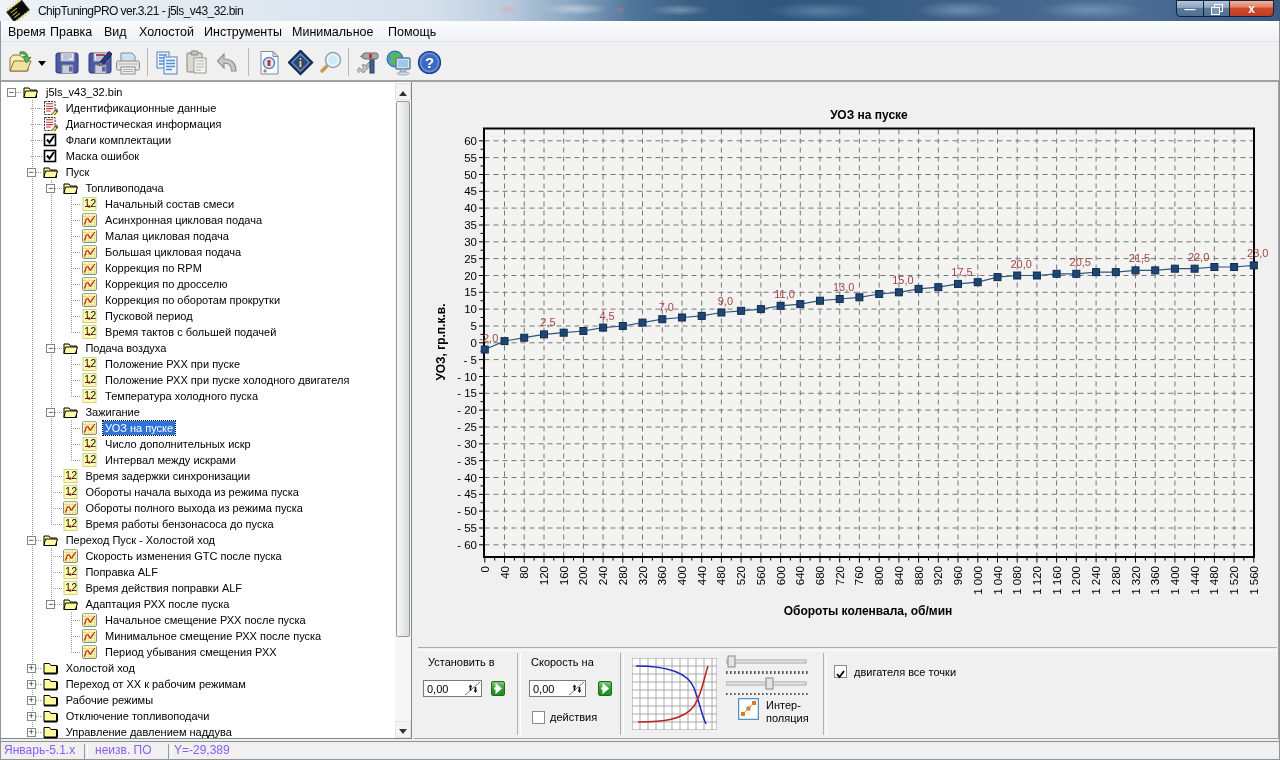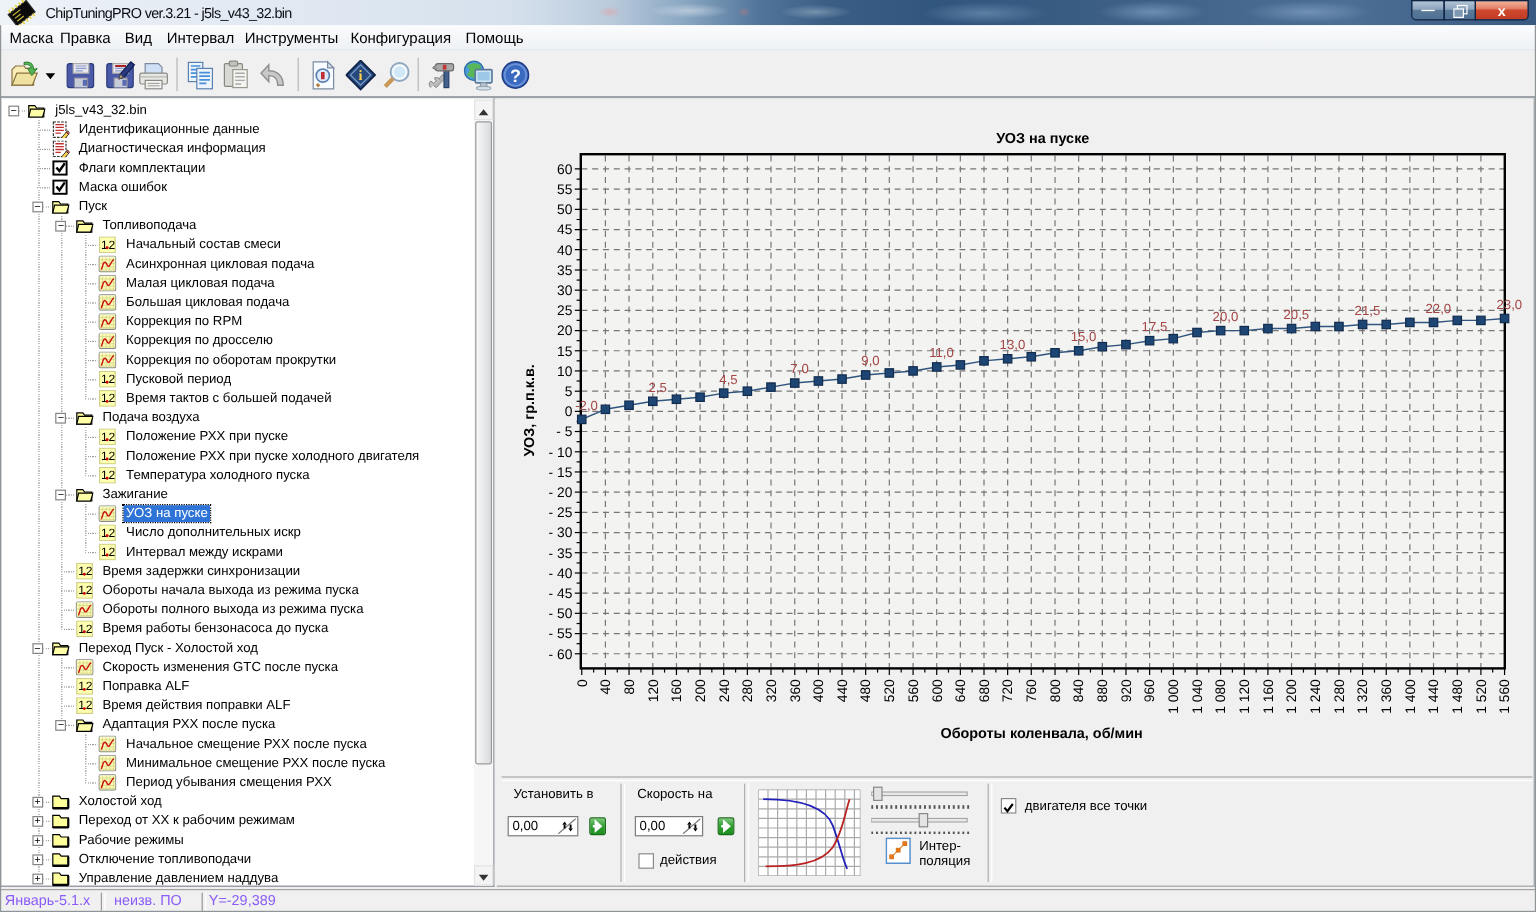--- a/index.html
+++ b/index.html
@@ -127,26 +127,26 @@
         <rect x="3.5" y="0.5" width="8" height="7" fill="none" stroke="#fff"></rect>
         <rect x="0.5" y="3.5" width="8" height="7" fill="#7e97b2" stroke="#fff"></rect>
       </svg>
     </div>
   <div class="wb" id="wb-close">
       <span style="top:1px;font-size:12px">x</span>
     </div>
 </div>
 
 <div id="menubar"></div>
-<div class="mi" style="left:8px">Маска</div>
+<div class="mi" style="left:8px">Время</div>
 <div class="mi" style="left:50px">Правка</div>
 <div class="mi" style="left:104px">Вид</div>
-<div class="mi" style="left:139px">Интервал</div>
+<div class="mi" style="left:139px">Холостой</div>
 <div class="mi" style="left:204px">Инструменты</div>
-<div class="mi" style="left:292px">Конфигурация</div>
+<div class="mi" style="left:292px">Минимальное</div>
 <div class="mi" style="left:388px">Помощь</div>
 
 <div id="toolbar"></div>
 <div id="toolbar-sep"></div>
 <div class="tsep" style="left:147px"></div>
 <div class="tsep" style="left:248px"></div>
 <div class="tsep" style="left:348px"></div>
 <svg class="tbico" style="left:8px" width="26" height="26" viewBox="0 0 26 26">
     <path d="M2 8 l3-3 h7 l1.5 2 H20 v14 H2 z" fill="#f7ecb5" stroke="#8a7340"></path>
 <path d="M2 21 L6 11 h17 l-4 10 z" fill="#efe2a0" stroke="#8a7340"></path>

